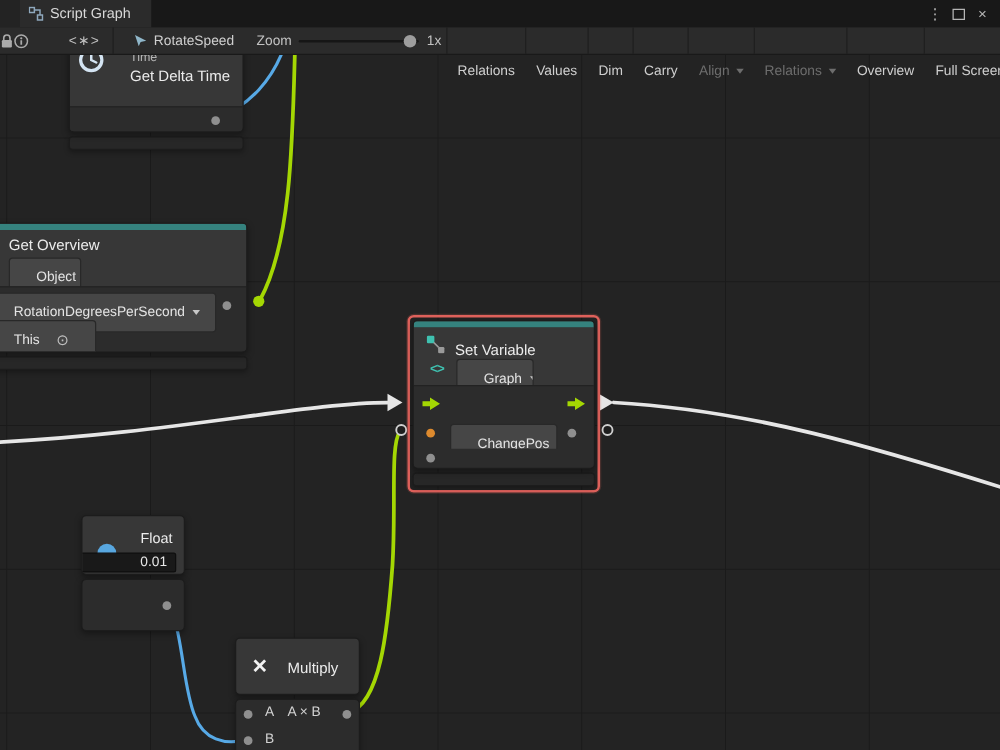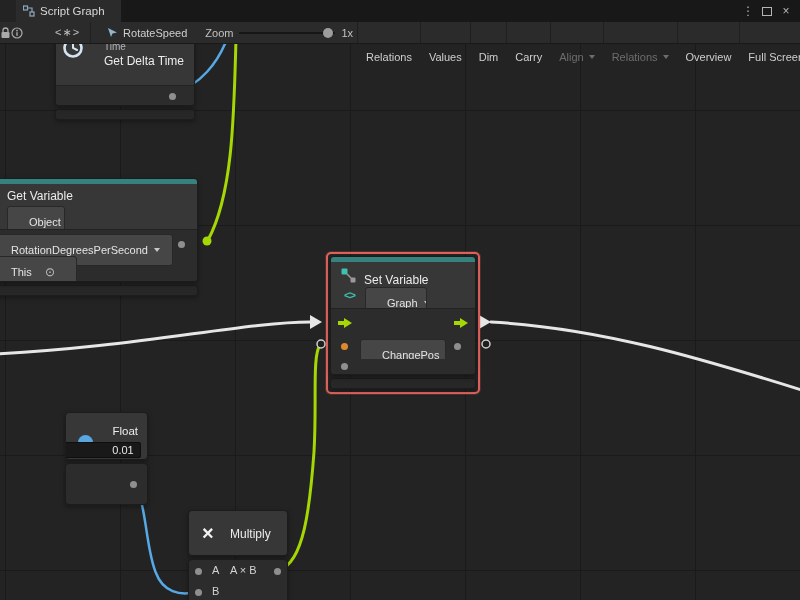--- a/index.html
+++ b/index.html
@@ -177,21 +177,21 @@
         <span class="port" style="right:18px;top:7px;"></span>
       </div>
     </div>
     <div class="footer"></div>
   </div>
 
   <div class="node" style="left:-16px;top:134px;width:214px;">
     <div class="sec" style="height:104px;">
       <div class="teal"></div>
       <div class="hdr" style="height:45px;position:relative;">
-        <div class="ttl abs" style="left:22px;top:5px;">Get Variable</div>
+        <div class="ttl abs" style="left:22px;top:5px;">Get Overview</div>
         <span class="dd abs" style="left:22px;top:22px;width:58px;">
           <span>Object</span>
           <span class="caret"></span>
         </span>
       </div>
       <div class="rowdiv" style="height:54px;position:relative;">
         <span class="dd abs" style="left:4px;top:4px;width:184px;">
           <span>RotationDegreesPerSecond</span>
           <span class="caret"></span>
         </span>

